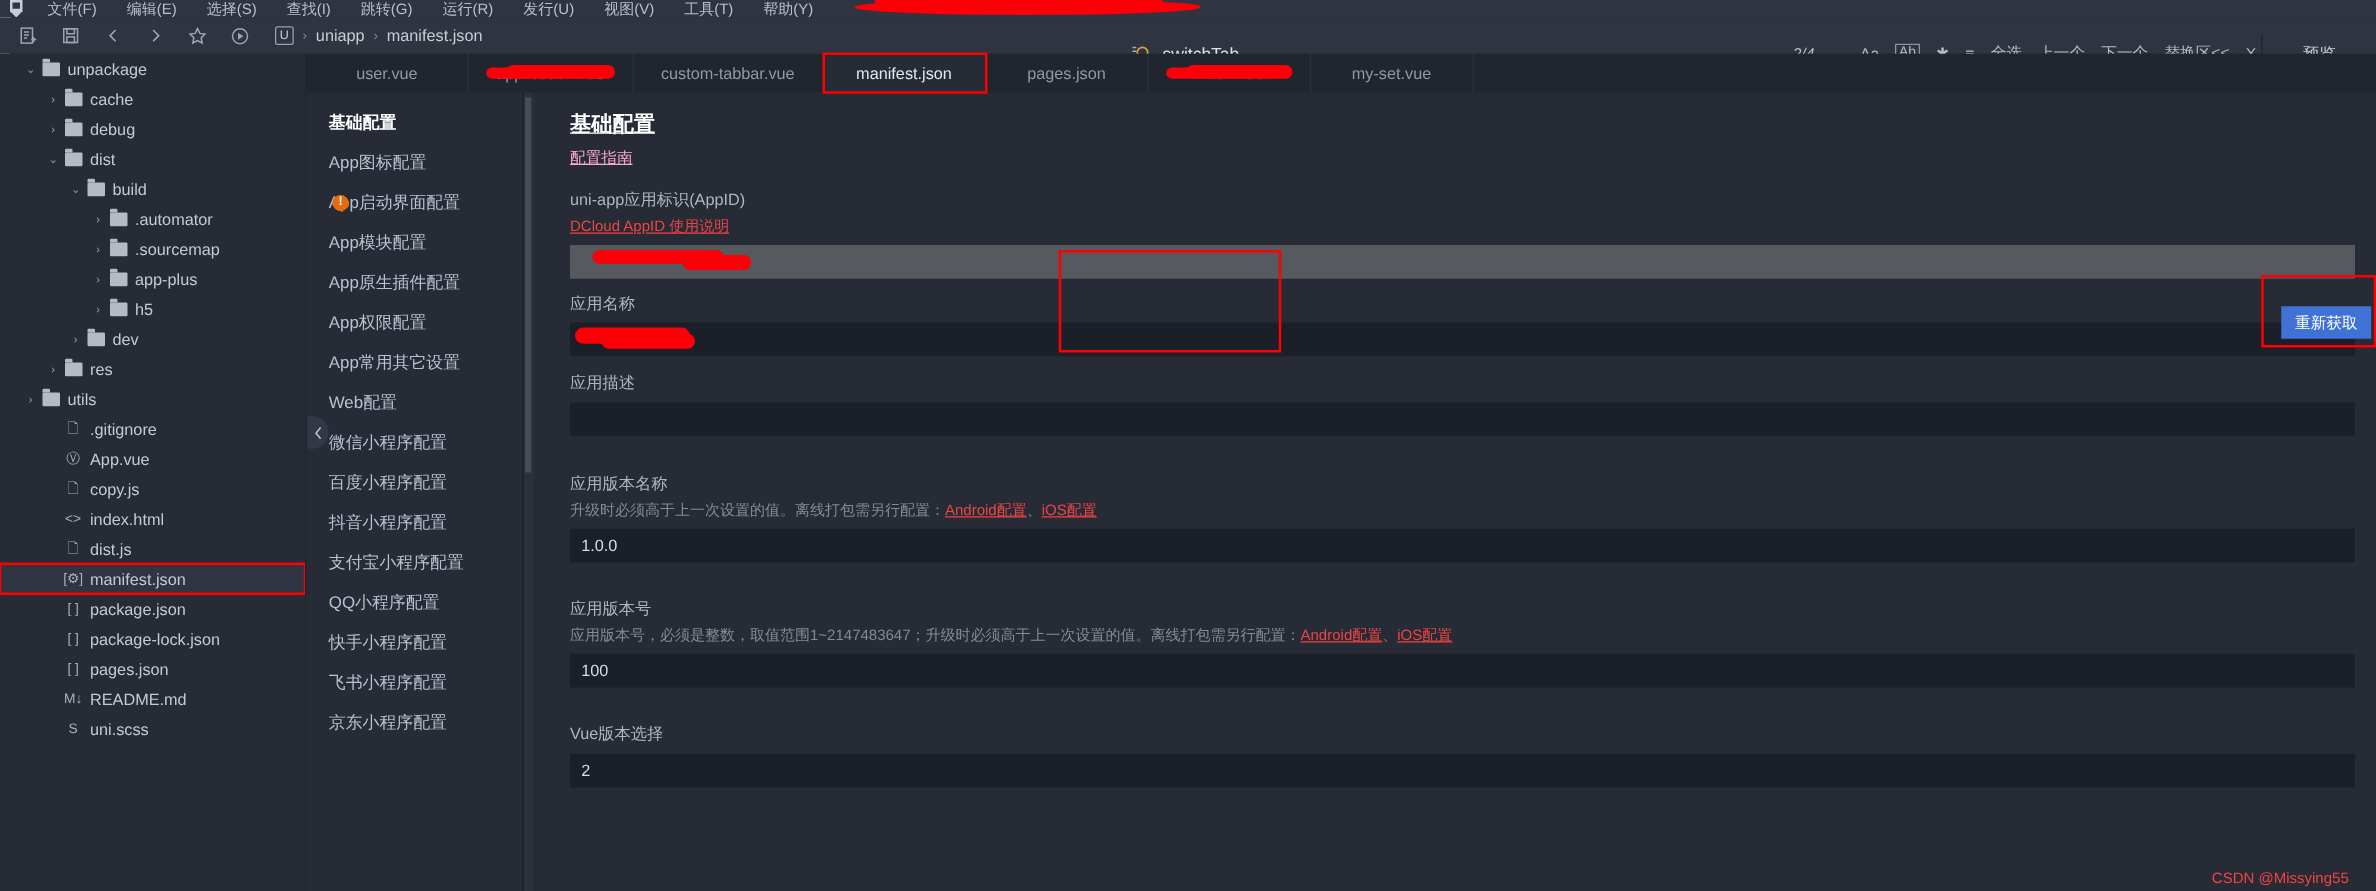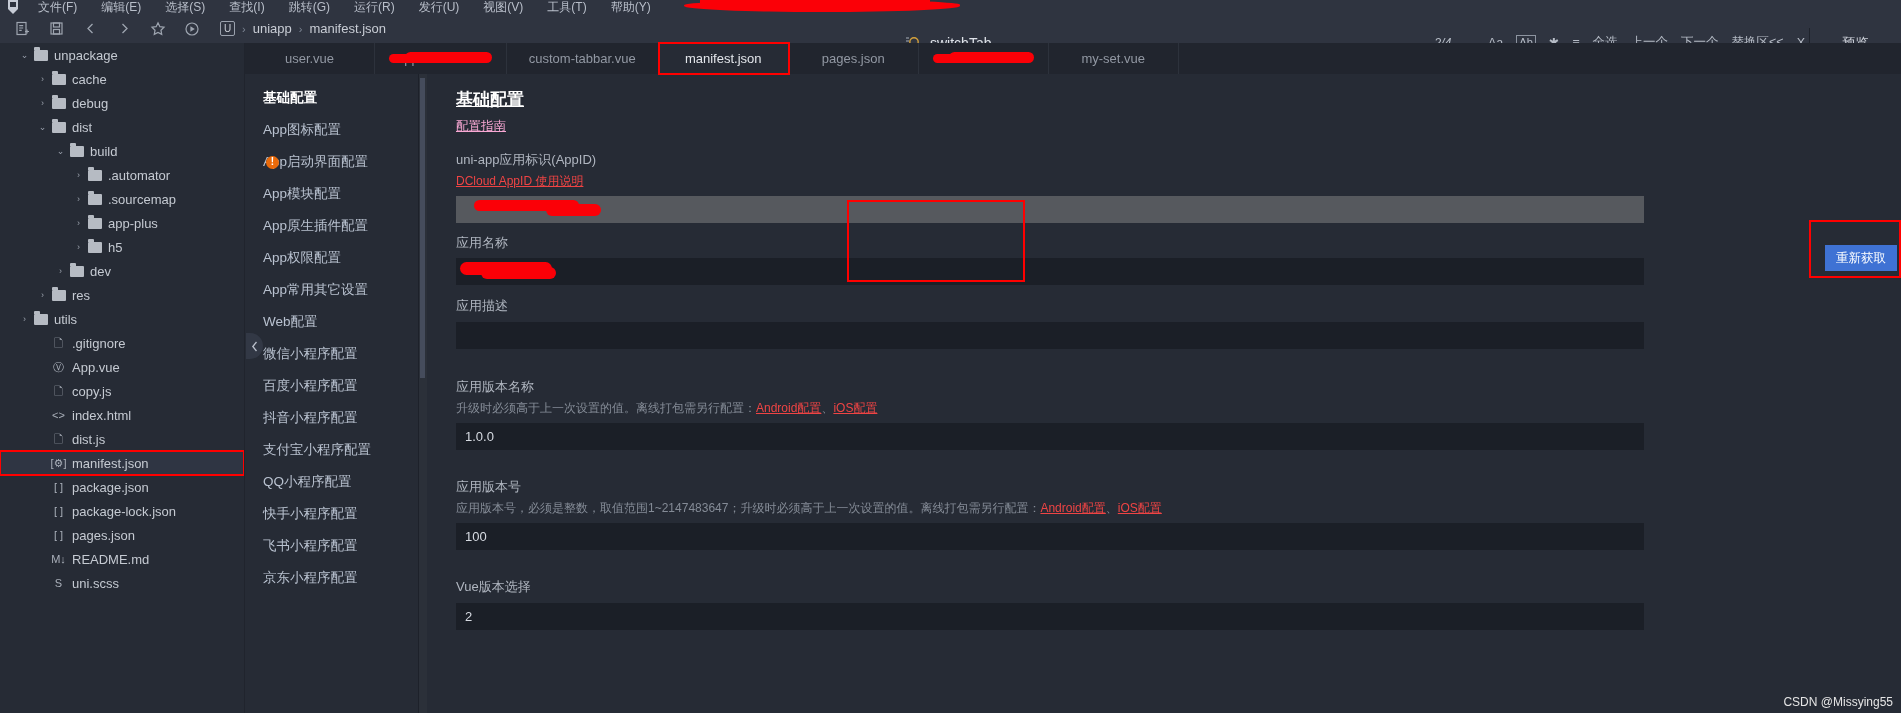--- a/index.html
+++ b/index.html
@@ -179,21 +179,21 @@
     text-decoration: underline; margin-top: 14px;
   }
   .guide-link { font-size: 12.5px; color: #f9a8d4; text-decoration: underline; margin-top: 7px; display:inline-block;}
 
   .field { margin-top: 18px; position: relative; }
   .field .flabel { font-size: 13px; color: #b0b6c0; }
   .field .fhint { font-size: 12px; color: #848b96; margin-top: 4px; }
   .field .fhint a { color: #ef4444; text-decoration: underline; }
   .finput {
     margin-top: 6px; height: 27px; background: #1b1f27;
-    border: none; width: 1188px;
+    border: none; width: 1428px;
     display: flex; align-items: center; padding-left: 9px;
     font-size: 13px; color: #d7dbe2;
   }
   .finput.disabled { background: #56595e; }
 
   .appid-box {
     position: absolute; left: 428px; top: 126px; width: 178px; height: 82px;
     border: 2px solid #f00; pointer-events: none; z-index: 5;
   }
   .refetch-box {
@@ -217,22 +217,22 @@
   .scrb-appname {
     position: absolute; left: 4px; top: 4px; width: 92px; height: 13px;
     background: #fb0007; border-radius: 8px;
   }
   .scrb-appname2 {
     position: absolute; left: 25px; top: 9px; width: 75px; height: 12px;
     background: #fb0007; border-radius: 8px;
   }
 
   .watermark {
-    position: absolute; right: 8px; bottom: 4px;
-    font-size: 12px; color: #e5e5e5;
+    position: absolute; right: 22px; bottom: 4px;
+    font-size: 12px; color: #ef4444;
   }
 
   .leftstub {
     position: absolute; left: 0; top: 28px; width: 8px; height: 62px;
     background: #cdd6e6; border-radius: 0 6px 6px 0;
   }
   .leftstub2 {
     position: absolute; left: 0; top: 0px; width: 9px; height: 30px;
     background: #eef1f6;
   }

